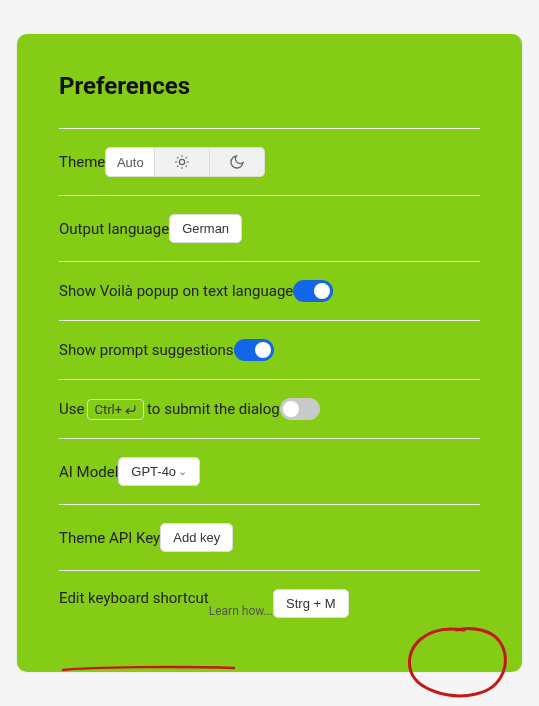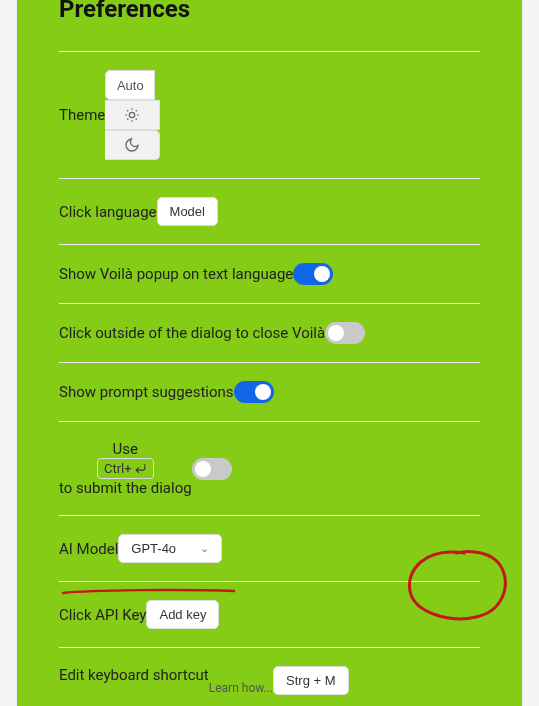--- a/index.html
+++ b/index.html
@@ -4,36 +4,36 @@
   <style>
     * { box-sizing: border-box; margin: 0; padding: 0; }
     body { background: #f5f5f5; font-family: -apple-system, BlinkMacSystemFont, "Segoe UI", Roboto, sans-serif; width: 539px; height: 706px; display: flex; align-items: center; justify-content: center; }
     .card { background: #84cc16; width: 505px; border-radius: 10px; padding: 38px 42px 34px; box-shadow: 0 0 0 1px rgba(0,0,0,.03); position:relative; }
     .title { font-size: 24px; font-weight: 700; color: #111; margin-bottom: 28px; }
     .row { display: flex; align-items: center; padding: 18px 0; border-top: 1px solid #eee; }
     .row:first-of-type { border-top:1px solid #eee; }
     .label { font-size: 15px; color: #222; }
     .sublabel { font-size: 12px; color: #555; margin-top:15px; }
     .label-col { display:flex; }
-    .theme-seg { display:flex;flex-direction:column; }
+    .theme-seg { display:flex; }
     .seg-btn { border:1px solid #ddd; background:#fff; color:#555; font-size:13px; height:30px; display:flex; align-items:center; justify-content:center; }
     .seg-auto { width:50px; border-radius:5px 0 0 5px; }
     .seg-light { width:55px; border-left:none; background:#f1f1f1; }
     .seg-dark { width:55px; border-left:none; border-radius:0 5px 5px 0; background:#f1f1f1; }
     .btn { border:1px solid #ddd; background:#fff; color:#333; font-size:13px; padding:6px 12px; border-radius:5px; }
-    .dropdown { display:flex; align-items:center; gap:24px; }
+    .dropdown { display:flex; align-items:center; gap:2px; }
     .chev { font-size:11px; color:#777; }
     .toggle { width:40px; height:22px; border-radius:11px; position:relative; }
     .toggle.on { background:#1466e8; }
     .toggle.off { background:#c9c9c9; }
     .knob { position:absolute; width:16px; height:16px; background:#fff; border-radius:50%; top:3px; }
     .toggle.on .knob { right:3px; }
     .toggle.off .knob { left:3px; }
     .inline-kbd { border:1px solid #ddd; border-radius:4px; padding:2px 6px; font-size:13px; margin:0 3px; display:inline-flex; align-items:center; gap:2px; color:#333; }
-    .inline-label { font-size:15px; color:#222; display:flex; align-items:center;flex-direction:column; }
+    .inline-label { font-size:15px; color:#222; display:flex; align-items:center; }
     .sun-icon { width:16px; height:16px; }
     .moon-icon { width:16px; height:16px; }
     .enter-icon { width:13px; height:13px; }
     .annot-underline1 {position:absolute; left:44px; top:624px; width:175px; height:8px;}
     .annot-underline1 svg{width:100%; height:100%;}
     .annot-circle {position:absolute; left:387px; top:590px; width:108px; height:78px;}
     .annot-circle svg{width:100%; height:100%;}
     .row.shortcut { padding-bottom: 20px; }
   </style>
 </head>
@@ -61,37 +61,31 @@
       </button>
       <button class="seg-btn seg-dark">
         <svg class="moon-icon" viewBox="0 0 24 24" fill="none" stroke="#666" stroke-width="2">
             <path d="M21 12.8A9 9 0 1 1 11.2 3a7 7 0 0 0 9.8 9.8z"></path>
           </svg>
       </button>
     </div>
   </div>
 
   <div class="row">
-    <span class="label">Click language</span>
-    <button class="btn">Model</button>
+    <span class="label">Output language</span>
+    <button class="btn">German</button>
   </div>
 
   <div class="row">
     <span class="label">Show Voilà popup on text language</span>
     <div class="toggle on">
         <div class="knob"></div>
       </div>
   </div>
 
-  <div class="row">
-    <span class="label">Click outside of the dialog to close Voilà</span>
-    <div class="toggle off">
-        <div class="knob"></div>
-      </div>
-  </div>
 
   <div class="row">
     <span class="label">Show prompt suggestions</span>
     <div class="toggle on">
         <div class="knob"></div>
       </div>
   </div>
 
   <div class="row">
     <span class="inline-label">
@@ -112,21 +106,21 @@
 
   <div class="row">
     <span class="label">AI Model</span>
     <button class="btn dropdown">
       <span>GPT-4o</span>
       <span class="chev">⌄</span>
     </button>
   </div>
 
   <div class="row">
-    <span class="label">Click API Key</span>
+    <span class="label">Theme API Key</span>
     <button class="btn">Add key</button>
   </div>
 
   <div class="row shortcut">
     <div class="label-col">
       <span class="label">Edit keyboard shortcut</span>
       <a class="sublabel">Learn how...</a>
     </div>
     <button class="btn">Strg + M</button>
   </div>

